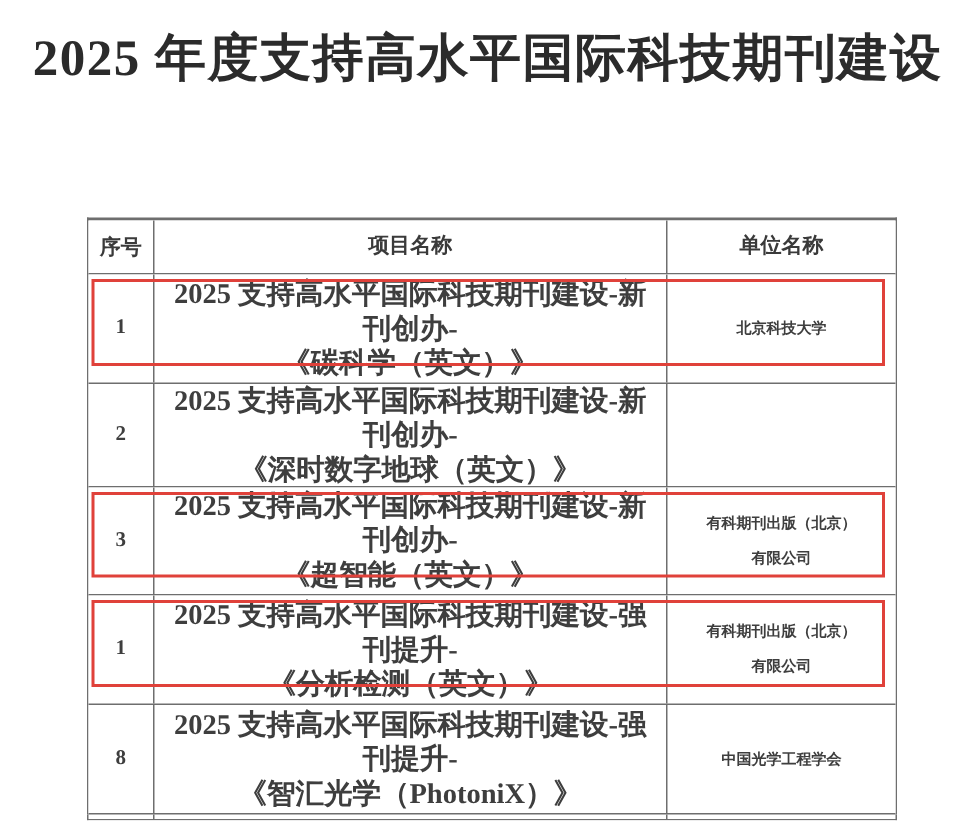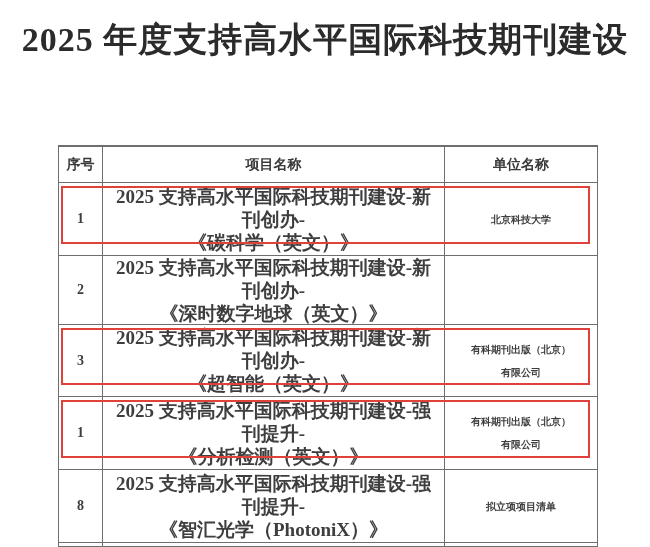--- a/index.html
+++ b/index.html
@@ -135,21 +135,21 @@
 《分析检测（英文）》</div>
     <div class="cell c-unit">有科期刊出版（北京）
 有限公司</div>
     <div class="red-box"></div>
   </div>
 
   <div class="row">
     <div class="cell c-no">8</div>
     <div class="cell c-project">2025 支持高水平国际科技期刊建设-强刊提升-
 《智汇光学（PhotoniX）》</div>
-    <div class="cell c-unit">拟立项项目清单</div>
+    <div class="cell c-unit">中国光学工程学会</div>
 
   </div>
 </div>
   </div>
 
   <div class="partial-row">
     <div class="pc1"></div>
     <div class="pc2"></div>
   </div>
 

